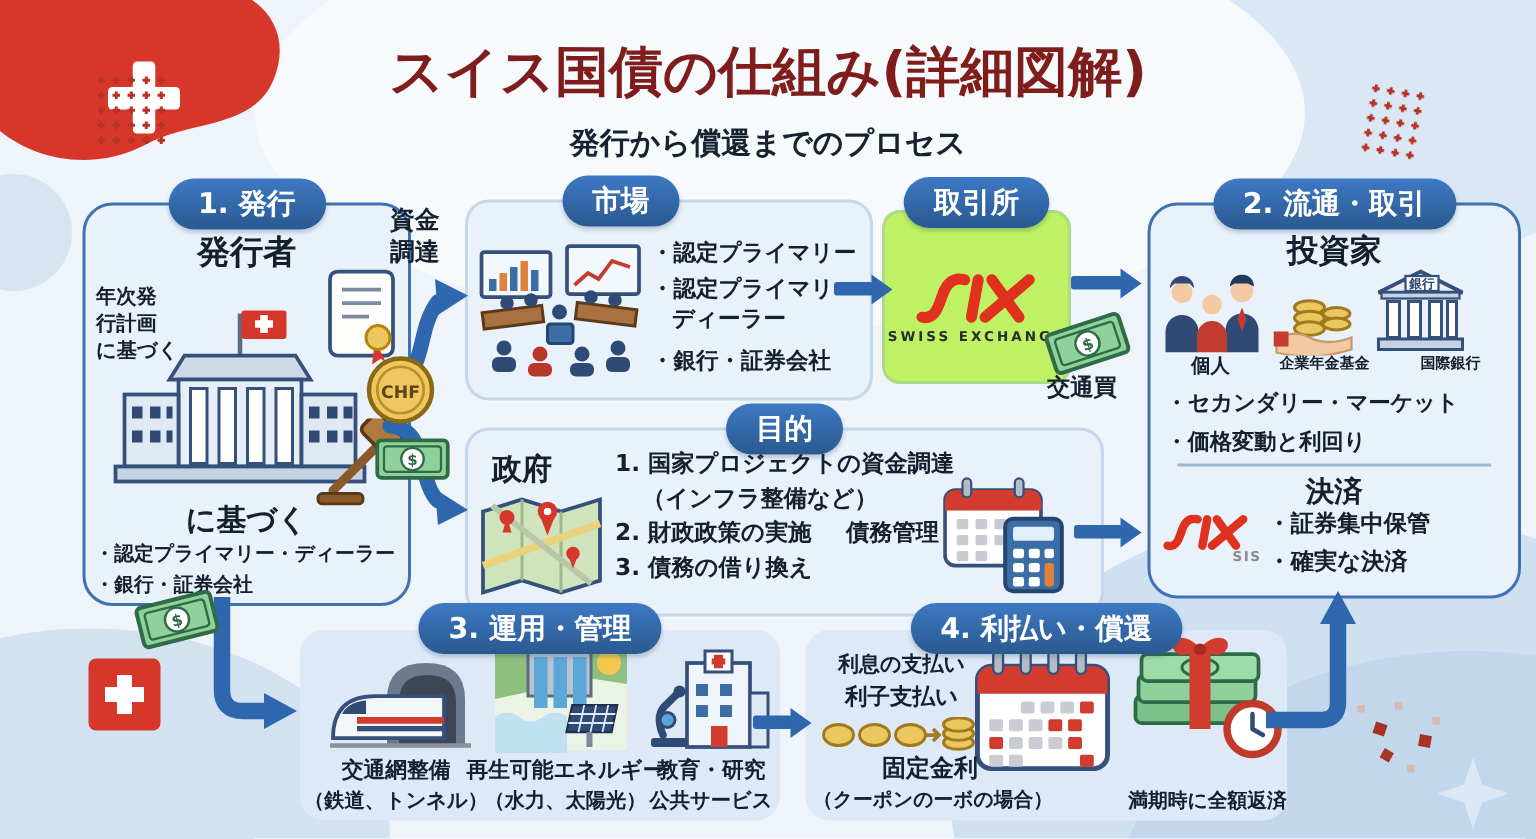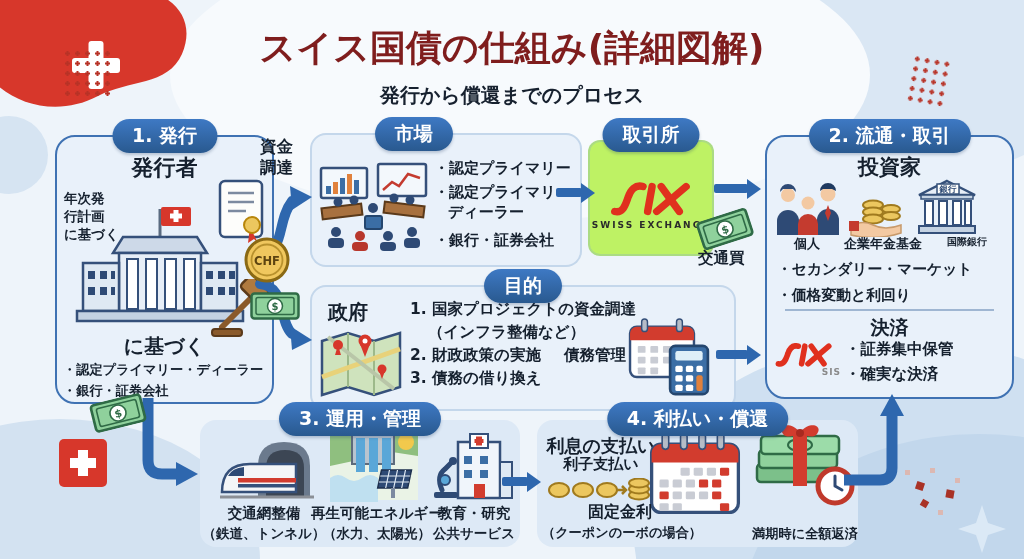--- a/index.html
+++ b/index.html
@@ -212,21 +212,21 @@
       <rect x="6" y="16" width="52" height="4" fill="#c4d2e2" stroke="#35507a" stroke-width="1.5"></rect>
       <g fill="#fff" stroke="#35507a" stroke-width="2">
           <rect x="10" y="22" width="8" height="24"></rect>
           <rect x="24" y="22" width="8" height="24"></rect>
           <rect x="38" y="22" width="8" height="24"></rect>
           <rect x="50" y="22" width="6" height="24"></rect>
         </g>
       <rect x="4" y="47" width="56" height="7" fill="#c4d2e2" stroke="#35507a" stroke-width="2"></rect>
     </svg>
     <div class="lbl ctr" style="left:12px;top:98px;width:56px;font-size:13px;">個人</div>
-    <div class="lbl ctr" style="left:66px;top:98px;width:100px;font-size:13px;">企業年金基金</div>
+    <div class="lbl ctr" style="left:66px;top:98px;width:100px;font-size:10px;">企業年金基金</div>
     <div class="lbl ctr" style="left:162px;top:98px;width:76px;font-size:10px;">国際銀行</div>
     <div class="blt" style="left:10px;top:122px;font-size:14.8px;white-space:nowrap;">・セカンダリー・マーケット</div>
     <div class="blt" style="left:10px;top:148px;font-size:14.8px;white-space:nowrap;">・価格変動と利回り</div>
     <div style="position:absolute;left:18px;right:18px;top:172px;height:1.5px;background:#9fb6d2;"></div>
     <div class="h1" style="left:0;right:0;top:178px;font-size:19px;">決済</div>
     <div style="position:absolute;left:8px;top:206px;width:66px;">
       <svg width="58" height="24" viewBox="0 0 70 30">
         <g stroke="#e0301e" stroke-width="7" stroke-linecap="round" fill="none">
           <path d="M3,26 C11,28 13,18 15,13 C17,7 21,2 28,4"></path>
           <line x1="36" y1="4" x2="32" y2="26"></line>
@@ -357,21 +357,21 @@
     <div class="lbl ctr" style="left:0px;top:84px;width:128px;font-size:14.5px;">交通網整備</div>
     <div class="lbl ctr" style="left:0px;top:105px;width:128px;font-size:13.5px;">（鉄道、トンネル）</div>
     <div class="lbl ctr" style="left:110px;top:105px;width:134px;font-size:13.5px;">（水力、太陽光）</div>
     <div class="lbl ctr" style="left:110px;top:84px;width:134px;font-size:14.5px;">再生可能エネルギー</div>
     <div class="lbl ctr" style="left:214px;top:84px;width:120px;font-size:14.5px;">教育・研究</div>
     <div class="lbl ctr" style="left:214px;top:105px;width:120px;font-size:13.5px;">公共サービス</div>
   </div>
 
   <div class="panel" style="left:537px;top:420px;width:321px;height:127px;background:#dde9f6;border-radius:16px;">
     <div class="badge">4. 利払い・償還</div>
-    <div class="lbl ctr" style="left:6px;top:14px;width:116px;font-size:18px;">利息の支払い</div>
+    <div class="lbl ctr" style="left:6px;top:14px;width:116px;font-size:14px;">利息の支払い</div>
     <div class="lbl ctr" style="left:6px;top:35px;width:116px;font-size:15px;">利子支払い</div>
 
     <svg style="position:absolute;left:10px;top:58px;" width="104" height="24" viewBox="0 0 104 24">
       <g fill="#ecc75f" stroke="#a07a1e" stroke-width="2">
         <ellipse cx="12" cy="12" rx="10" ry="7"></ellipse>
           <ellipse cx="36" cy="12" rx="10" ry="7"></ellipse>
           <ellipse cx="60" cy="12" rx="10" ry="7"></ellipse>
       </g>
       <path d="M70,12 h8 m-3,-4 l4,4 l-4,4" stroke="#a07a1e" stroke-width="2.5" fill="none"></path>
       <g fill="#ecc75f" stroke="#a07a1e" stroke-width="2">

